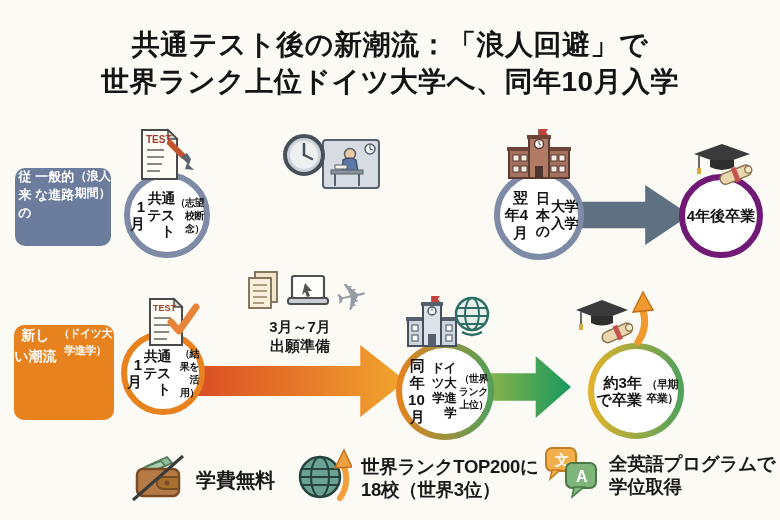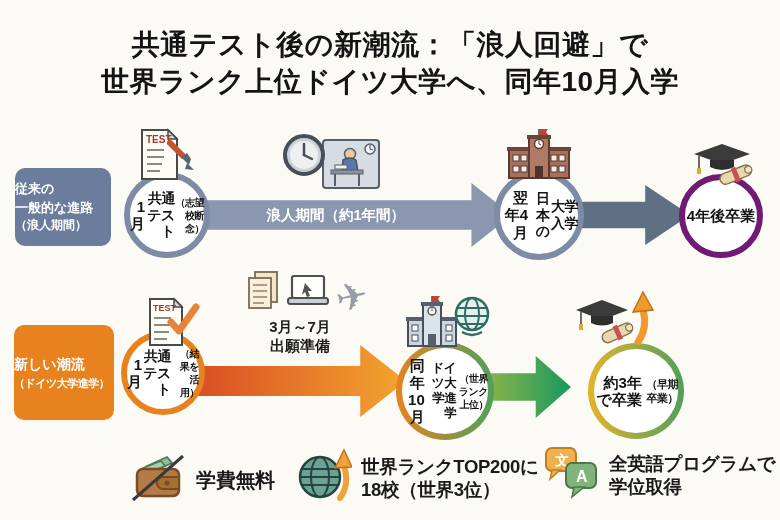--- a/index.html
+++ b/index.html
@@ -1,21 +1,21 @@
 <!DOCTYPE html>
 <html><head>
 <meta charset="utf-8">
 <style>
   html,body{margin:0;padding:0;background:#fbfaf5;}
   #canvas{position:relative;width:780px;height:520px;background:#fbfaf5;overflow:hidden;
           font-family:"Liberation Sans","DejaVu Sans",sans-serif;color:#141414;border-radius:6px;}
   .title{position:absolute;top:26px;left:0;right:0;text-align:center;font-weight:900;
          font-size:28px;line-height:1.33;color:#141414;letter-spacing:.5px;}
   .rowlabel{position:absolute;border-radius:10px;color:#fff;font-weight:800;display:flex;
-            flex-direction:column;justify-content:center;z-index:2;}
+            justify-content:center;text-align:center;z-index:2;}
   #label-trad{left:15px;top:168px;width:96px;height:78px;background:#6b7c9d;font-size:13px;line-height:1.4;}
   #label-trad .s3{font-size:12px;}
   #label-new{left:14px;top:325px;width:100px;height:95px;background:#e8821e;font-size:14px;line-height:1.5;}
   #label-new .s2{font-size:11px;letter-spacing:-.5px;}
   .circle{position:absolute;border-radius:50%;background:#fff;display:flex;flex-direction:row;
           align-items:center;justify-content:center;text-align:right;z-index:3;box-sizing:border-box;}
   .circle .l1{font-size:15px;font-weight:800;line-height:1.15;}
   .circle .l2{font-size:14px;font-weight:800;line-height:1.2;letter-spacing:-.5px;}
   .circle .l3{font-size:10px;font-weight:700;line-height:1.3;letter-spacing:-.5px;}
   #c1{left:124px;top:172px;width:86px;height:86px;border:6px solid #7e8ba6;}
@@ -98,23 +98,20 @@
       <line x1="52" y1="42" x2="52" y2="54" stroke="#55606c" stroke-width="2"></line>
       <line x1="76" y1="42" x2="76" y2="54" stroke="#55606c" stroke-width="2"></line>
       <rect x="52" y="33" width="12" height="4" fill="#f4f4f0" stroke="#55606c" stroke-width="1"></rect>
       <circle cx="21" cy="23" r="19" fill="#ccd2d9" stroke="#474f59" stroke-width="4"></circle>
       <circle cx="21" cy="23" r="14" fill="#edeff1"></circle>
       <line x1="21" y1="23" x2="21" y2="12" stroke="#474f59" stroke-width="2.5" stroke-linecap="round"></line>
       <line x1="21" y1="23" x2="29" y2="27" stroke="#474f59" stroke-width="2.5" stroke-linecap="round"></line>
     </svg>
   </div>
 
-  <div class="arrow" id="a1">
-    <span>浪人期間（約1年間）</span>
-  </div>
 
   <div class="icon" style="left:506px;top:128px;">
     <svg width="66" height="52" viewBox="0 0 66 52">
       <line x1="33" y1="8" x2="33" y2="1" stroke="#5c3a30" stroke-width="1.5"></line>
       <path d="M33 1 h9 l-2 3 2 3 h-9 z" fill="#c0443a"></path>
       <rect x="3" y="22" width="60" height="28" fill="#a5715f" stroke="#5c3a30" stroke-width="2"></rect>
       <rect x="1" y="19" width="64" height="4" fill="#6e4438"></rect>
       <rect x="23" y="10" width="20" height="40" fill="#b07a64" stroke="#5c3a30" stroke-width="2"></rect>
       <rect x="21" y="7" width="24" height="4" fill="#6e4438"></rect>
       <circle cx="33" cy="16" r="4.5" fill="#fff" stroke="#5c3a30" stroke-width="1.5"></circle>

